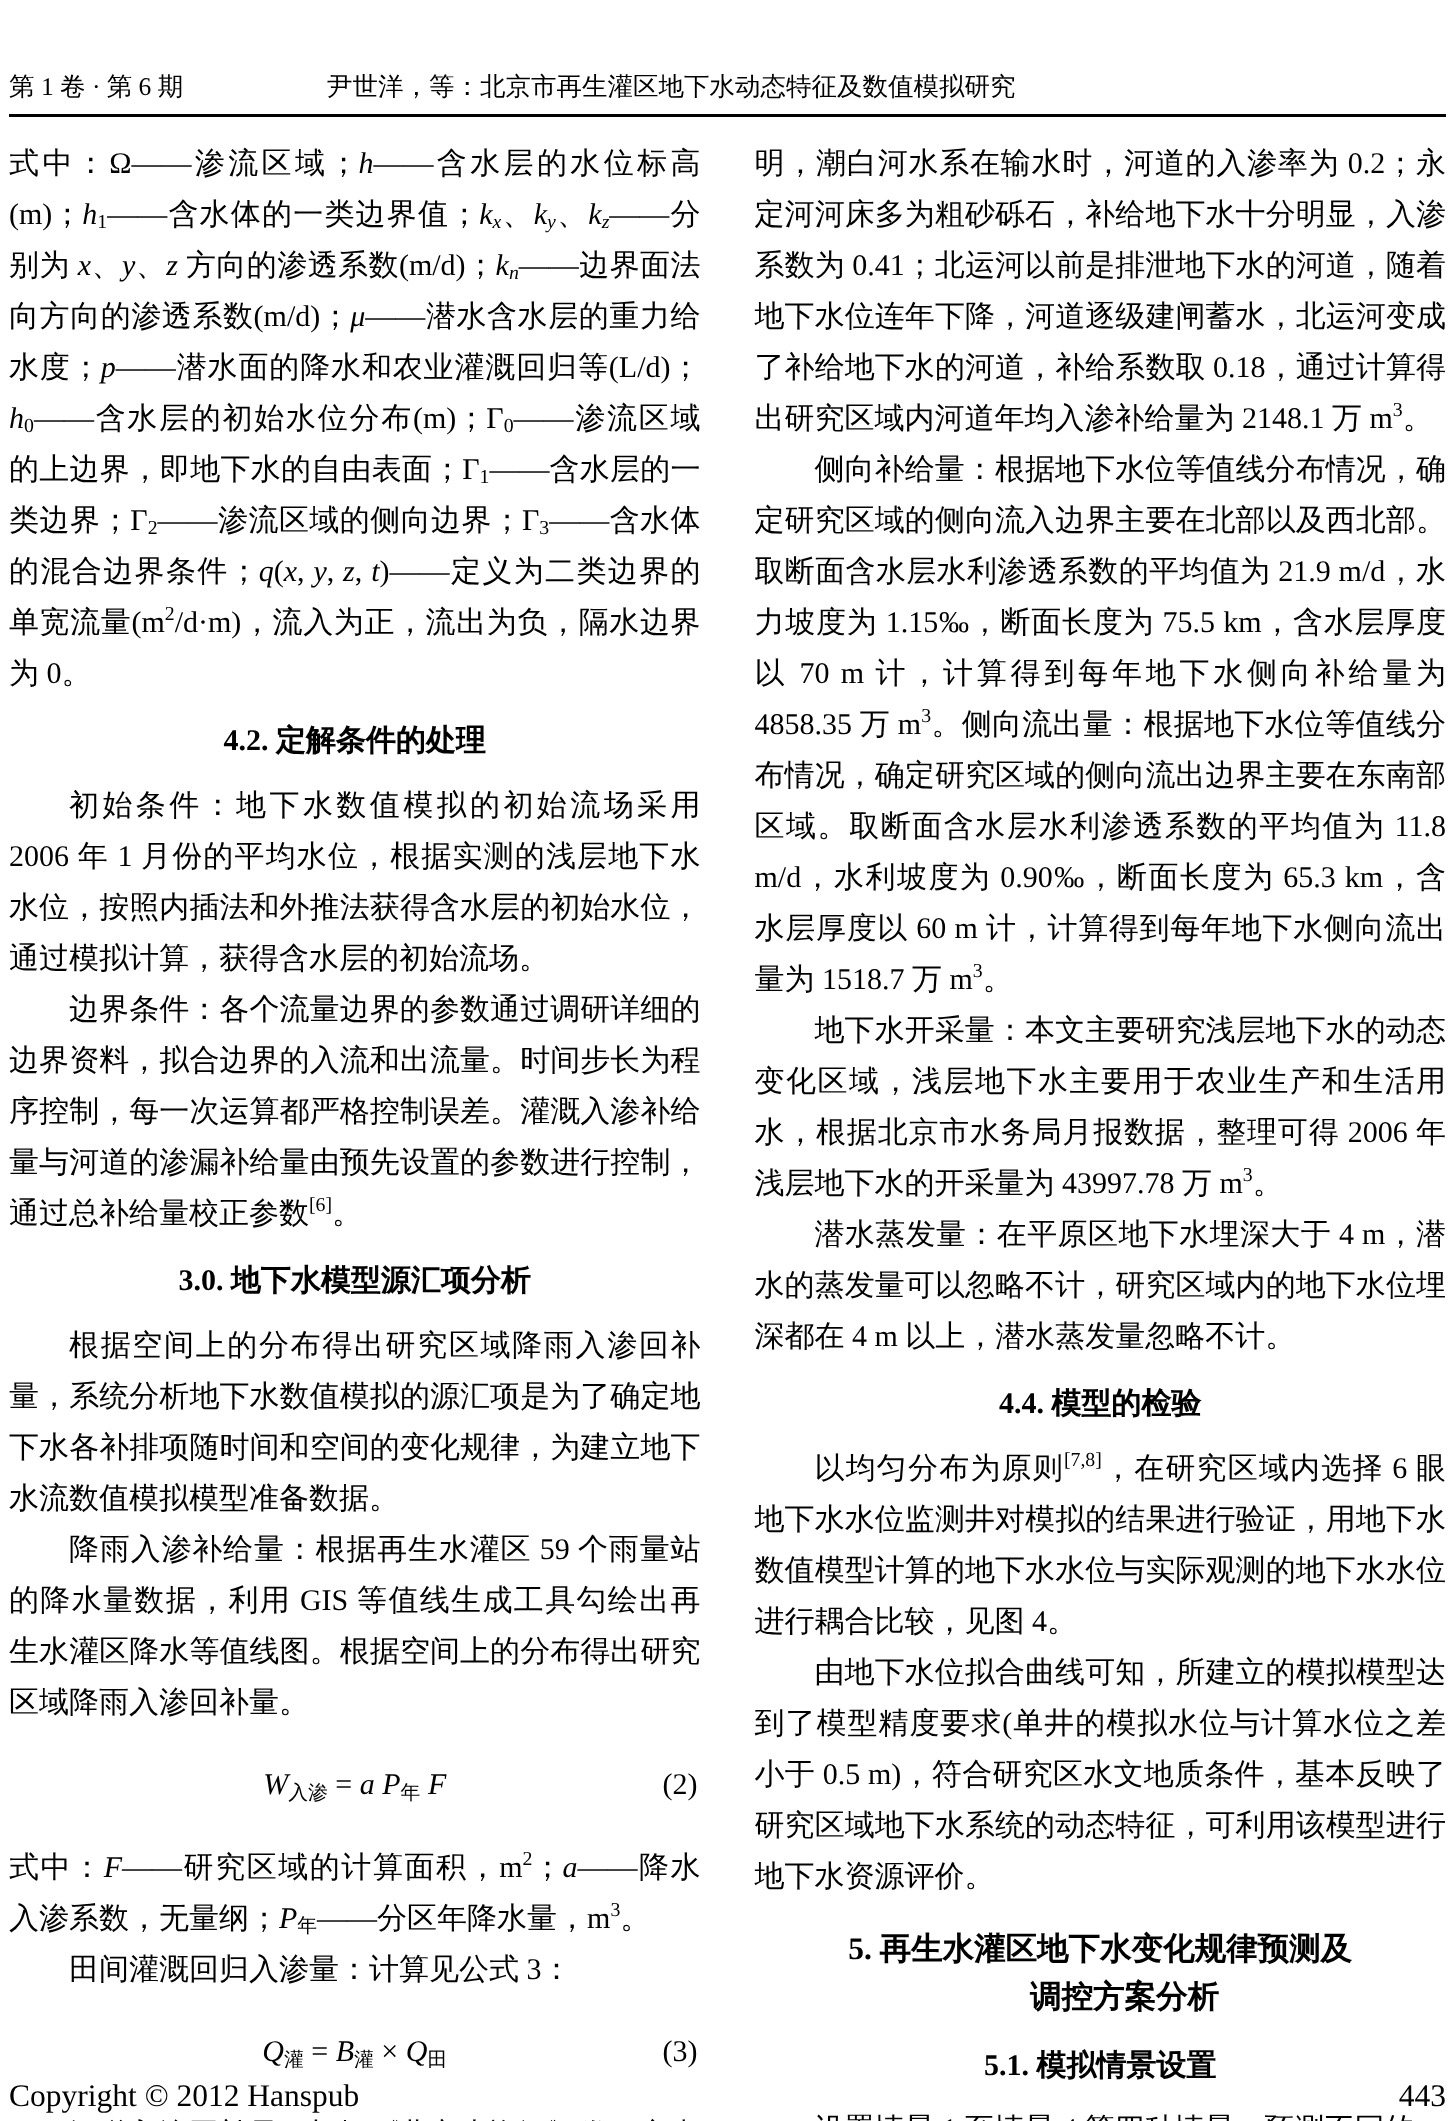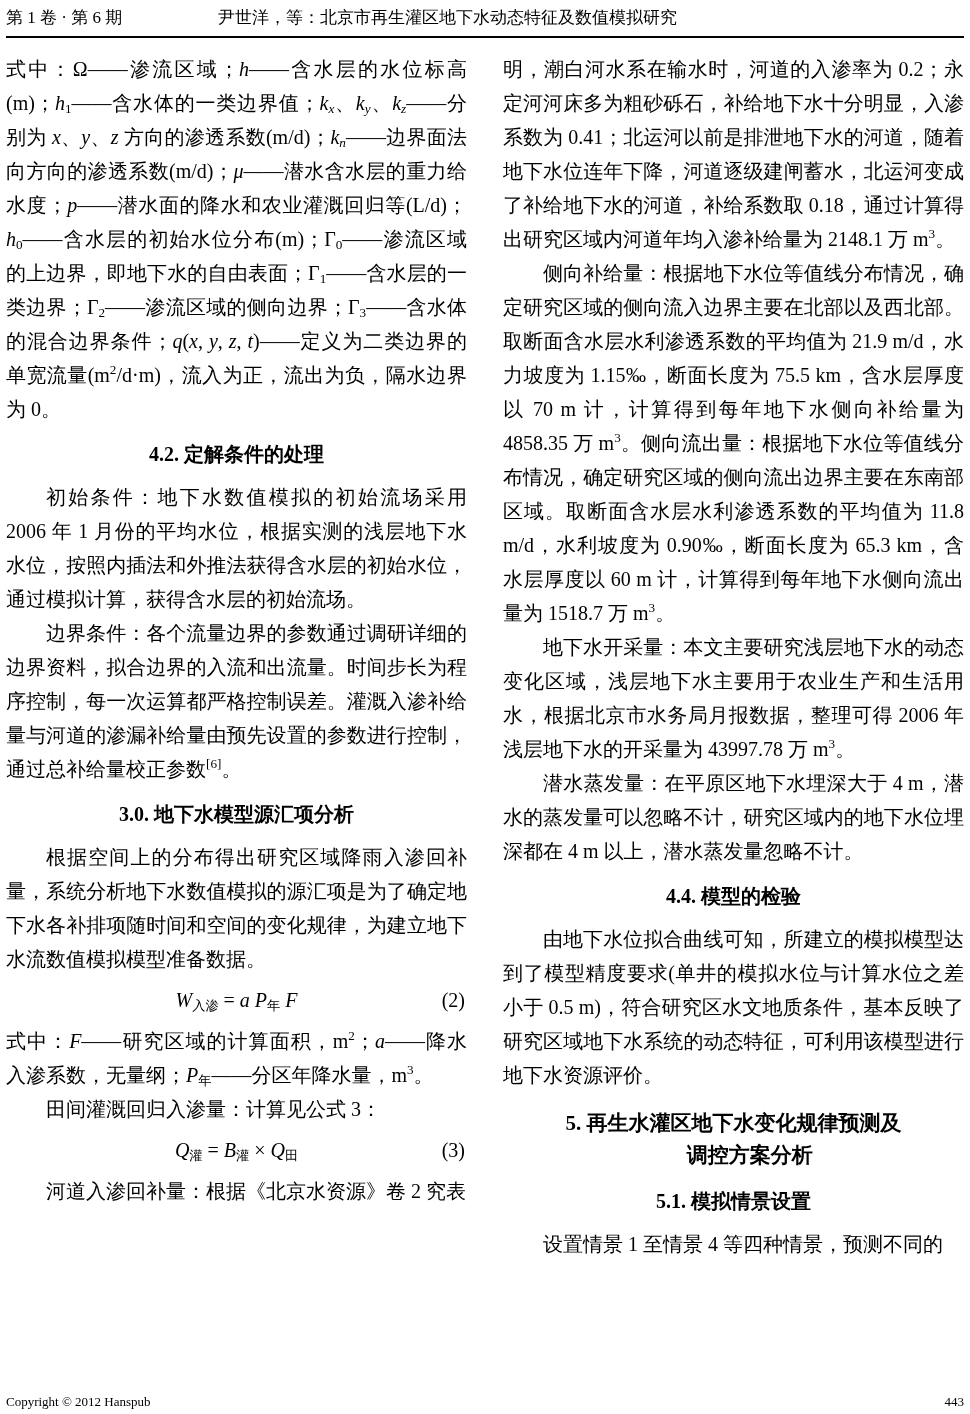--- a/index.html
+++ b/index.html
@@ -6,47 +6,47 @@
   body {
     width:970px; height:1414px;
     color:#000;
     font-family:"Liberation Serif","DejaVu Serif",serif;
   }
   .page {
     position:relative; width:970px; height:1414px;
     box-sizing:border-box; padding:4px 6px 0 6px; overflow:hidden;
   }
   .header { display:flex; align-items:baseline; font-size:17px; padding:2px 0 7px 0; }
-  .header-issue { width:212px; white-space:nowrap; }
+  .header-issue { width:212px; white-space:nowrap;margin-top:40px; }
   .header-title { white-space:nowrap; }
   .header-rule { border:none; border-top:2px solid #000; margin:0; }
 
   .columns { display:flex; gap:36px; margin-top:14px; }
   .col { width:463px; font-size:20px; line-height:34px; text-align:justify; }
 
   p { margin:0; }
   p.ind { text-indent:2em; }
   .col h2 {
     font-size:20px; font-weight:bold; margin:13px 0 11px 0;
     text-align:center; line-height:30px;
   }
   .col h2.lvl1 { font-size:21px; line-height:32px; margin:15px 0 15px 0; }
   .h-wrap { display:block; margin-left:1.55em; }
 
-  .formula { position:relative; text-align:center; margin:7px 0; }
+  .formula { position:relative; text-align:center; margin:21px 0; }
   .formula-num { position:absolute; right:2px; top:0; font-style:normal; }
   .var { font-style:italic; }
   sub,sup { font-size:66%; line-height:0; }
   sub { vertical-align:-0.25em; }
   sup { vertical-align:0.6em; }
 
   .footer {
     position:absolute; left:6px; right:6px; bottom:4px;
     display:flex; justify-content:space-between; align-items:baseline;
-    font-size:13px;
+    font-size:21px;
   }
 </style>
 </head>
 <body>
 
 <div class="page">
 
   <div class="header">
     <span class="header-issue">第 1 卷 · 第 6 期</span>
     <span class="header-title">尹世洋，等：北京市再生灌区地下水动态特征及数值模拟研究</span>
@@ -55,39 +55,41 @@
 
   <div class="columns">
 
     <div class="col">
       <p>式中：Ω——渗流区域；<span class="var">h</span>——含水层的水位标高(m)；<span class="var">h</span><sub>1</sub>——含水体的一类边界值；<span class="var">k</span><sub class="var">x</sub>、<span class="var">k</span><sub class="var">y</sub>、<span class="var">k</span><sub class="var">z</sub>——分别为 <span class="var">x</span>、<span class="var">y</span>、<span class="var">z</span> 方向的渗透系数(m/d)；<span class="var">k</span><sub class="var">n</sub>——边界面法向方向的渗透系数(m/d)；<span class="var">μ</span>——潜水含水层的重力给水度；<span class="var">p</span>——潜水面的降水和农业灌溉回归等(L/d)；<span class="var">h</span><sub>0</sub>——含水层的初始水位分布(m)；Γ<sub>0</sub>——渗流区域的上边界，即地下水的自由表面；Γ<sub>1</sub>——含水层的一类边界；Γ<sub>2</sub>——渗流区域的侧向边界；Γ<sub>3</sub>——含水体的混合边界条件；<span class="var">q</span>(<span class="var">x</span>, <span class="var">y</span>, <span class="var">z</span>, <span class="var">t</span>)——定义为二类边界的单宽流量(m<sup>2</sup>/d·m)，流入为正，流出为负，隔水边界为 0。</p>
       <h2>4.2. 定解条件的处理</h2>
       <p class="ind">初始条件：地下水数值模拟的初始流场采用 2006 年 1 月份的平均水位，根据实测的浅层地下水水位，按照内插法和外推法获得含水层的初始水位，通过模拟计算，获得含水层的初始流场。</p>
       <p class="ind">边界条件：各个流量边界的参数通过调研详细的边界资料，拟合边界的入流和出流量。时间步长为程序控制，每一次运算都严格控制误差。灌溉入渗补给量与河道的渗漏补给量由预先设置的参数进行控制，通过总补给量校正参数<sup>[6]</sup>。</p>
       <h2>3.0. 地下水模型源汇项分析</h2>
       <p class="ind">根据空间上的分布得出研究区域降雨入渗回补量，系统分析地下水数值模拟的源汇项是为了确定地下水各补排项随时间和空间的变化规律，为建立地下水流数值模拟模型准备数据。</p>
+      <p class="ind">降雨入渗补给量：根据再生水灌区 59 个雨量站的降水量数据，利用 GIS 等值线生成工具勾绘出再生水灌区降水等值线图。根据空间上的分布得出研究区域降雨入渗回补量。</p>
       <div class="formula">
         <span><span class="var">W</span><sub>入渗</sub> = <span class="var">a</span> <span class="var">P</span><sub>年</sub> <span class="var">F</span></span>
         <span class="formula-num">(2)</span>
       </div>
       <p>式中：<span class="var">F</span>——研究区域的计算面积，m<sup>2</sup>；<span class="var">a</span>——降水入渗系数，无量纲；<span class="var">P</span><sub>年</sub>——分区年降水量，m<sup>3</sup>。</p>
       <p class="ind">田间灌溉回归入渗量：计算见公式 3：</p>
       <div class="formula">
         <span><span class="var">Q</span><sub>灌</sub> = <span class="var">B</span><sub>灌</sub> × <span class="var">Q</span><sub>田</sub></span>
         <span class="formula-num">(3)</span>
       </div>
       <p class="ind">河道入渗回补量：根据《北京水资源》卷 2 究表</p>
     </div>
 
     <div class="col">
       <p>明，潮白河水系在输水时，河道的入渗率为 0.2；永定河河床多为粗砂砾石，补给地下水十分明显，入渗系数为 0.41；北运河以前是排泄地下水的河道，随着地下水位连年下降，河道逐级建闸蓄水，北运河变成了补给地下水的河道，补给系数取 0.18，通过计算得出研究区域内河道年均入渗补给量为 2148.1 万 m<sup>3</sup>。</p>
       <p class="ind">侧向补给量：根据地下水位等值线分布情况，确定研究区域的侧向流入边界主要在北部以及西北部。取断面含水层水利渗透系数的平均值为 21.9 m/d，水力坡度为 1.15‰，断面长度为 75.5 km，含水层厚度以 70 m 计，计算得到每年地下水侧向补给量为 4858.35 万 m<sup>3</sup>。侧向流出量：根据地下水位等值线分布情况，确定研究区域的侧向流出边界主要在东南部区域。取断面含水层水利渗透系数的平均值为 11.8 m/d，水利坡度为 0.90‰，断面长度为 65.3 km，含水层厚度以 60 m 计，计算得到每年地下水侧向流出量为 1518.7 万 m<sup>3</sup>。</p>
       <p class="ind">地下水开采量：本文主要研究浅层地下水的动态变化区域，浅层地下水主要用于农业生产和生活用水，根据北京市水务局月报数据，整理可得 2006 年浅层地下水的开采量为 43997.78 万 m<sup>3</sup>。</p>
       <p class="ind">潜水蒸发量：在平原区地下水埋深大于 4 m，潜水的蒸发量可以忽略不计，研究区域内的地下水位埋深都在 4 m 以上，潜水蒸发量忽略不计。</p>
       <h2>4.4. 模型的检验</h2>
+      <p class="ind">以均匀分布为原则<sup>[7,8]</sup>，在研究区域内选择 6 眼地下水水位监测井对模拟的结果进行验证，用地下水数值模型计算的地下水水位与实际观测的地下水水位进行耦合比较，见图 4。</p>
       <p class="ind">由地下水位拟合曲线可知，所建立的模拟模型达到了模型精度要求(单井的模拟水位与计算水位之差小于 0.5 m)，符合研究区水文地质条件，基本反映了研究区域地下水系统的动态特征，可利用该模型进行地下水资源评价。</p>
       <h2 class="lvl1">
         <span>5. 再生水灌区地下水变化规律预测及</span>
         <span class="h-wrap">调控方案分析</span>
       </h2>
       <h2>5.1. 模拟情景设置</h2>
       <p class="ind">设置情景 1 至情景 4 等四种情景，预测不同的</p>
     </div>
 
   </div>

